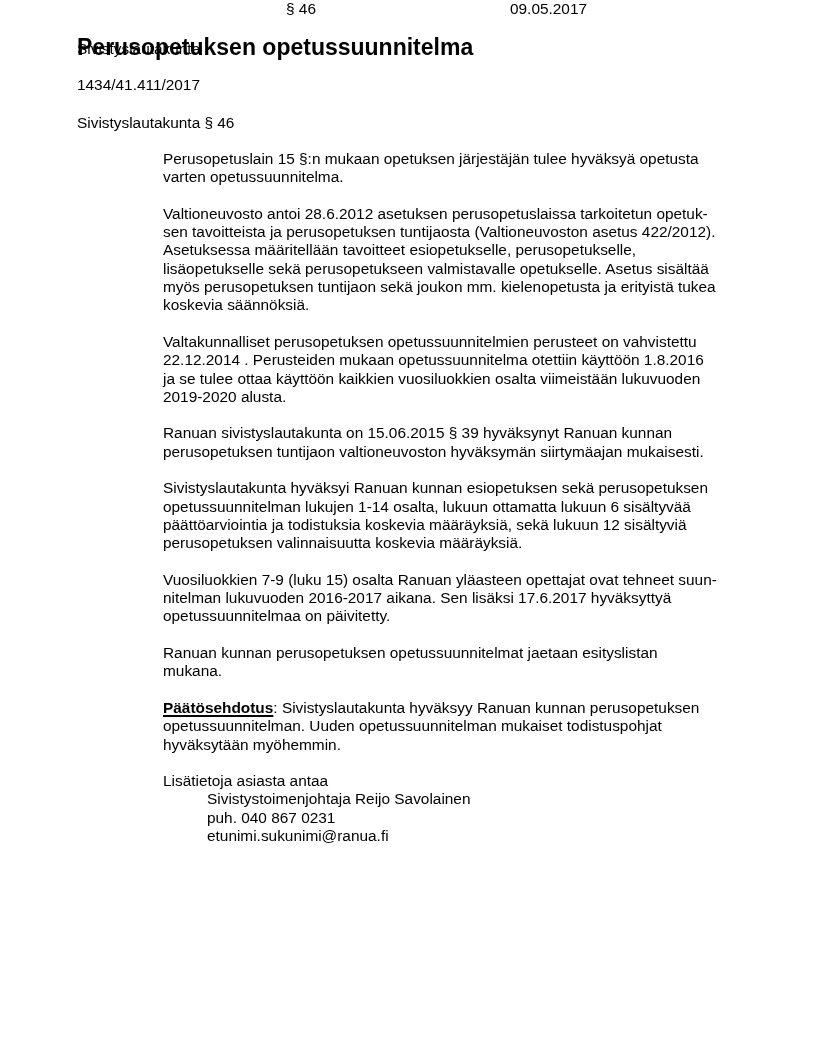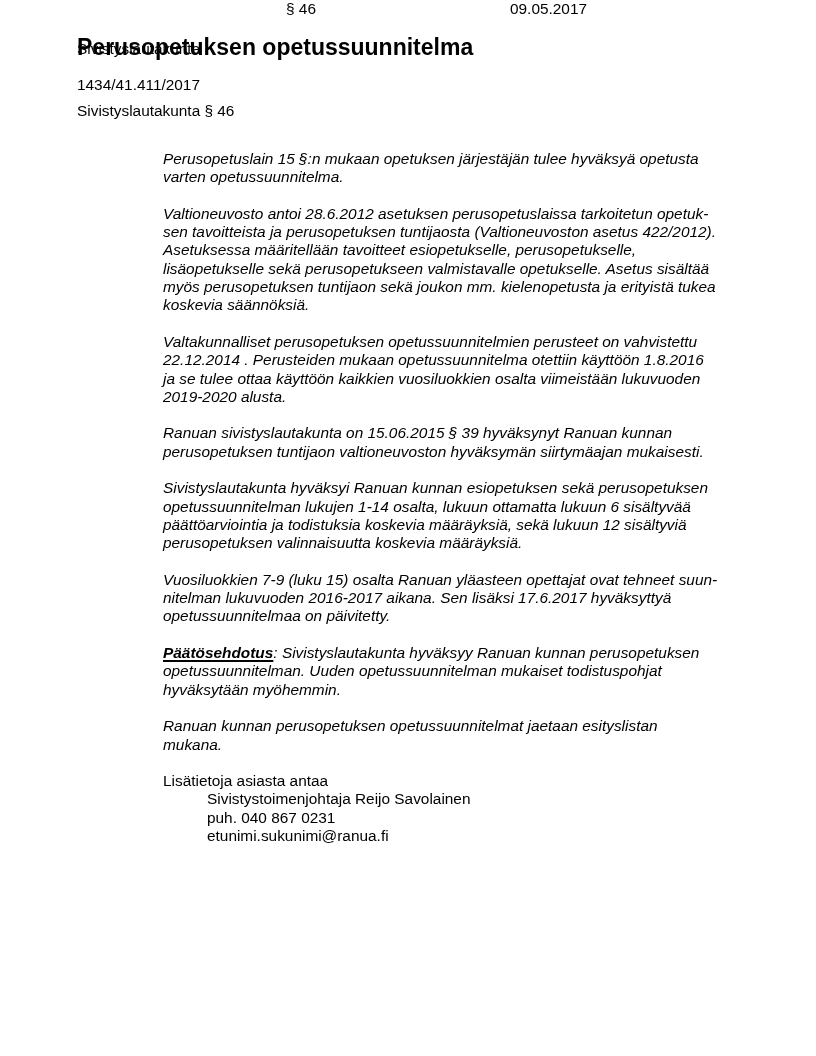--- a/index.html
+++ b/index.html
@@ -21,32 +21,31 @@
     .hdr-committee { left: 77px; top: 0px; margin-top: 40px; }
     .hdr-section   { left: 286px; top: 0px; text-align: center; }
     .hdr-date      { left: 510px; top: 0px; }
     .title {
       left: 77px; top: 37px;
       font-weight: bold;
       font-size: 23px;
       line-height: 21px;
     }
     .ref      { left: 77px; top: 76px; }
-    .section  { left: 77px; top: 102px; }
+    .section  { left: 77px; top: 114px; }
 
     .body {
       position: absolute;
       left: 163px;
       top: 150px;
       width: 600px;
     }
     .para {
       margin: 0 0 18.3px 0;
       white-space: pre-line;
-      font-style: italic;
     }
     .label-u {
       font-weight: bold;
       text-decoration: underline;
       text-decoration-thickness: 2px;
       text-underline-offset: 2px;
     }
     .contact {
       display: flex;
       margin-top: 0;
@@ -83,26 +82,26 @@
 2019-2020 alusta.</p>
     <p class="para">Ranuan sivistyslautakunta on 15.06.2015 § 39 hyväksynyt Ranuan kunnan
 perusopetuksen tuntijaon valtioneuvoston hyväksymän siirtymäajan mukaisesti.</p>
     <p class="para">Sivistyslautakunta hyväksyi Ranuan kunnan esiopetuksen sekä perusopetuksen
 opetussuunnitelman lukujen 1-14 osalta, lukuun ottamatta lukuun 6 sisältyvää
 päättöarviointia ja todistuksia koskevia määräyksiä, sekä lukuun 12 sisältyviä
 perusopetuksen valinnaisuutta koskevia määräyksiä.</p>
     <p class="para">Vuosiluokkien 7-9 (luku 15) osalta Ranuan yläasteen opettajat ovat tehneet suun-
 nitelman lukuvuoden 2016-2017 aikana. Sen lisäksi 17.6.2017 hyväksyttyä
 opetussuunnitelmaa on päivitetty.</p>
+    <p class="para">Ranuan kunnan perusopetuksen opetussuunnitelmat jaetaan esityslistan
+mukana.</p>
+
     <p class="para"><span class="label-u">Päätösehdotus</span><span>: Sivistyslautakunta hyväksyy Ranuan kunnan perusopetuksen
 opetussuunnitelman. Uuden opetussuunnitelman mukaiset todistuspohjat
 hyväksytään myöhemmin.</span></p>
-
-    <p class="para">Ranuan kunnan perusopetuksen opetussuunnitelmat jaetaan esityslistan
-mukana.</p>
 
 
 
     <div class="contact">
       <span class="contact-label">Lisätietoja asiasta antaa</span>
       <div class="contact-lines">
         <span>Sivistystoimenjohtaja Reijo Savolainen</span>
         <span>puh. 040 867 0231</span>
         <span>etunimi.sukunimi@ranua.fi</span>
       </div>

